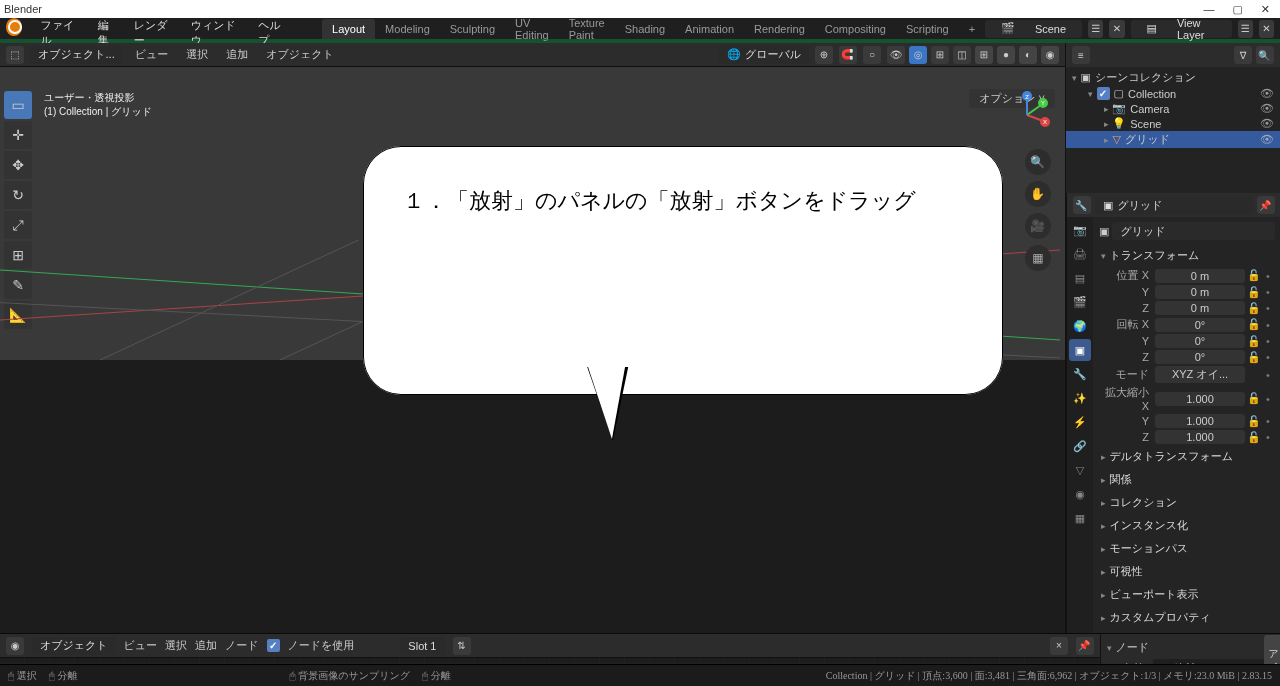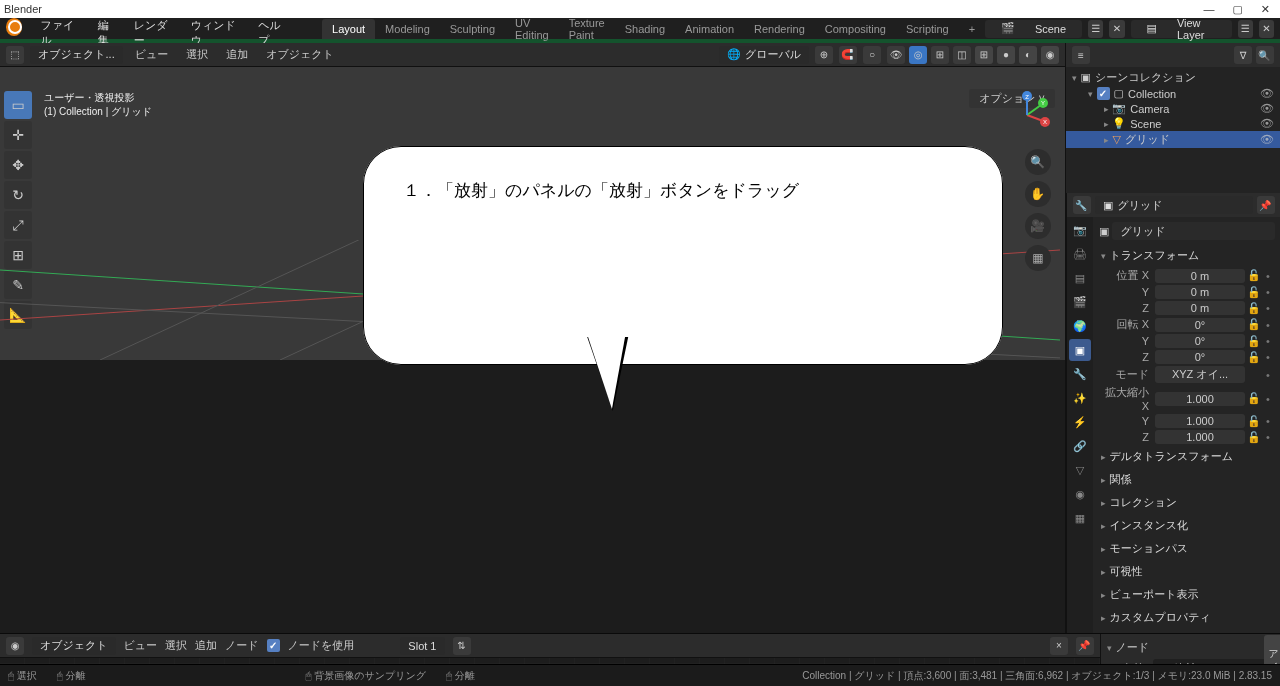--- a/index.html
+++ b/index.html
@@ -78,27 +78,27 @@
   .ptab { width:22px; height:22px; border-radius:3px; display:flex;align-items:center;justify-content:center; color:#888; font-size:11px;}
   .ptab.active { background:#3c5a8e; color:#fff;}
   .props-content { flex:1; padding:4px 6px; overflow:hidden;}
   .panel-hdr { display:flex; align-items:center; gap:4px; padding:4px 2px; color:#ddd; }
   .panel-row { display:flex; align-items:center; padding:1px 0; }
   .panel-row .lbl { width:56px; text-align:right; color:#aaa; padding-right:6px;}
   .panel-row .val { flex:1; background:#333; border-radius:3px; text-align:center; padding:1px 0; margin-right:2px;}
   .panel-row .lockish { width:14px; text-align:center; color:#777;}
 
   
-  .callout { position: absolute; left: 363px; top: 146px; width: 640px; height: 219px; background:#fff; border-radius:38px; z-index:50; padding: 26px 40px; color:#000; font-size:17px; line-height:38px; box-shadow:0 0 0 1px #000 inset; }
+  .callout { position: absolute; left: 363px; top: 146px; width: 640px; height: 249px; background:#fff; border-radius:38px; z-index:50; padding: 36px 40px; color:#000; font-size:22px; line-height:38px; box-shadow:0 0 0 1px #000 inset; }
   .callout .tail { position:absolute; bottom:-44px; left:220px; width:0;height:0; border-left:34px solid transparent; border-right:3px solid transparent; border-top:72px solid #fff; transform: skewX(-8deg);}
   .callout .tailb { position:absolute; bottom:-46px; left:219px; width:0;height:0; border-left:36px solid transparent; border-right:5px solid transparent; border-top:74px solid #000; transform: skewX(-8deg); z-index:-1;}
 
   
-  .statusbar { position:absolute; bottom:0; left:0; right:0; height:22px; background:#1b1b1b; border-top:1px solid #000; display:flex; align-items:center; padding:0 8px; color:#999; font-size:10px; gap:20px;}
-  .statusbar .r { margin-left:auto;}
+  .statusbar { position:absolute; bottom:0; left:0; right:0; height:22px; background:#1b1b1b; border-top:1px solid #000; display:flex; align-items:center; padding:0 8px; color:#999; font-size:10px; gap:12px;}
+  .statusbar .r { margin-left:auto;font-family:Liberation Serif, serif;}
 
   svg { display:block;}
 </style>
 </head>
 <body>
 
 <div class="titlebar">
   <span>Blender</span>
   <div class="wincontrols">
     <span>—</span>

